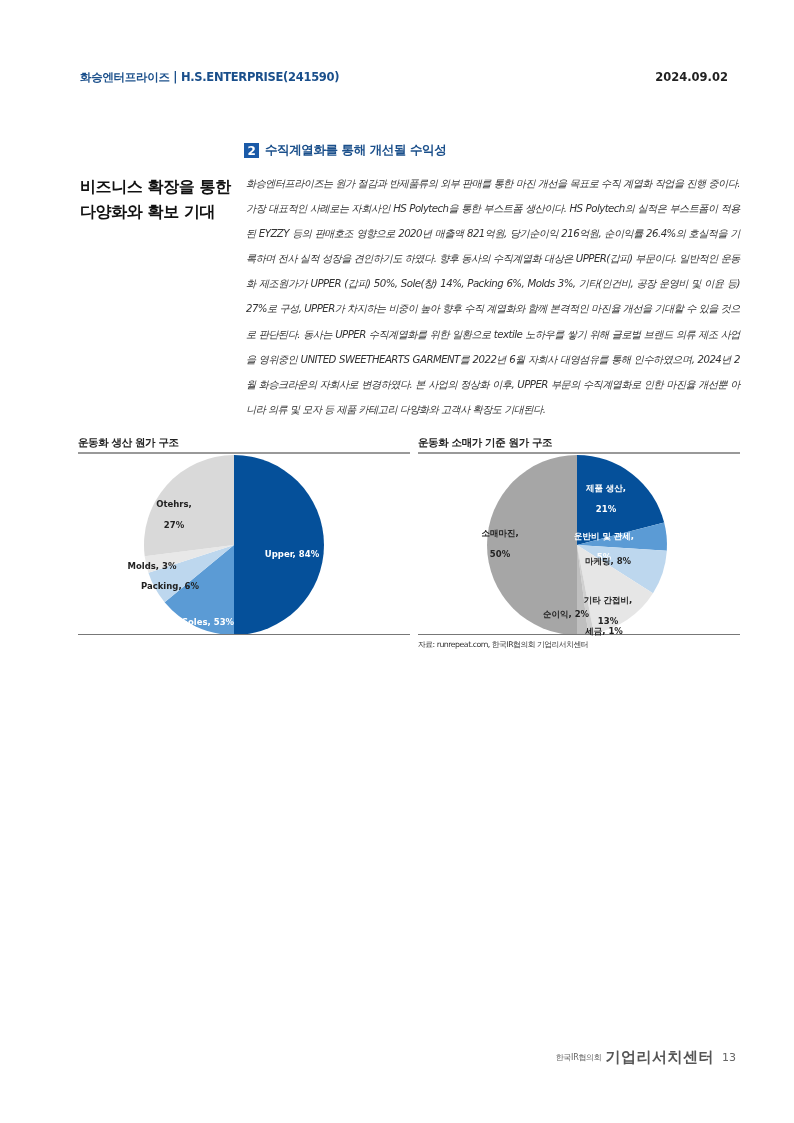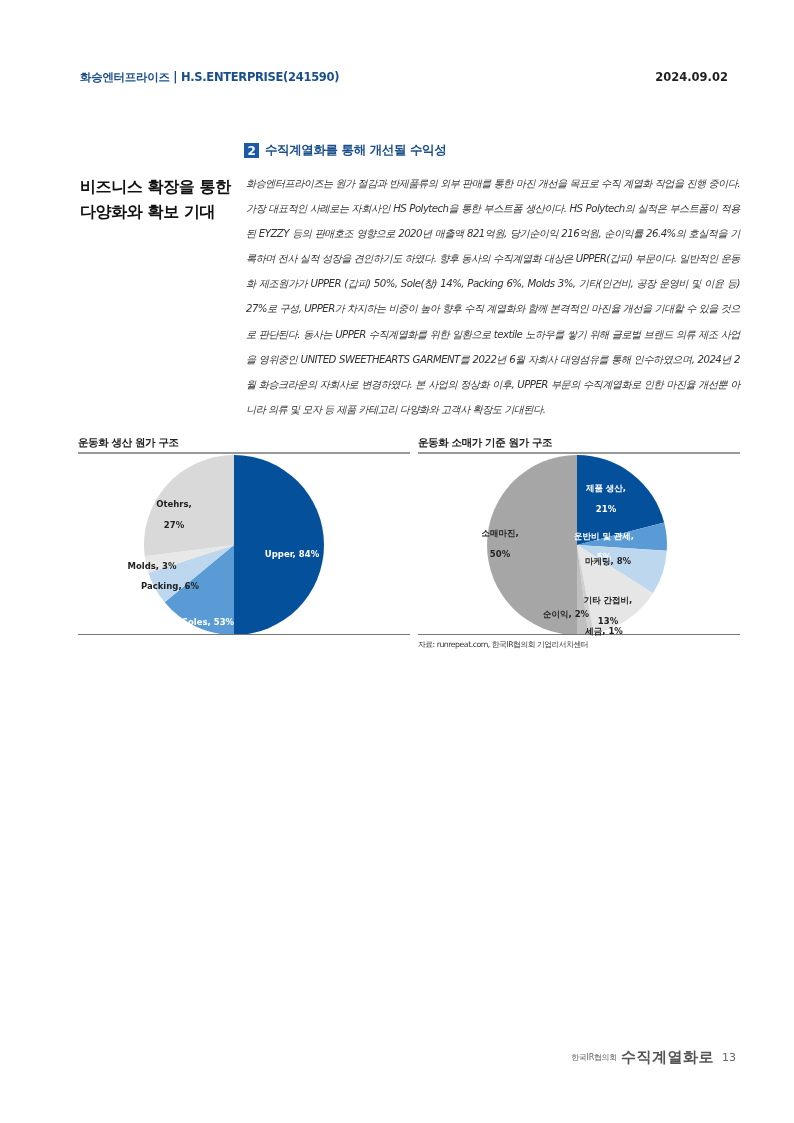--- a/index.html
+++ b/index.html
@@ -87,15 +87,15 @@
         <div class="pie-label" style="left: 148px; top: 160px; color: rgb(34, 34, 34);">순이익, 2%</div>
         <div class="pie-label" style="left: 82px; top: 90px; color: rgb(34, 34, 34);">소매마진,<br>50%</div>
       </div>
   </div>
   <div class="chart-bottom-rule"></div>
   <div class="chart-src">자료: runrepeat.com, 한국IR협의회 기업리서치센터</div>
 </div>
 
 <div class="footer">
   <span class="small">한국IR협의회</span>
-  <span class="big">수직계열화로</span>
+  <span class="big">기업리서치센터</span>
   <span class="pg">13</span>
 </div>
 
 </body></html>

